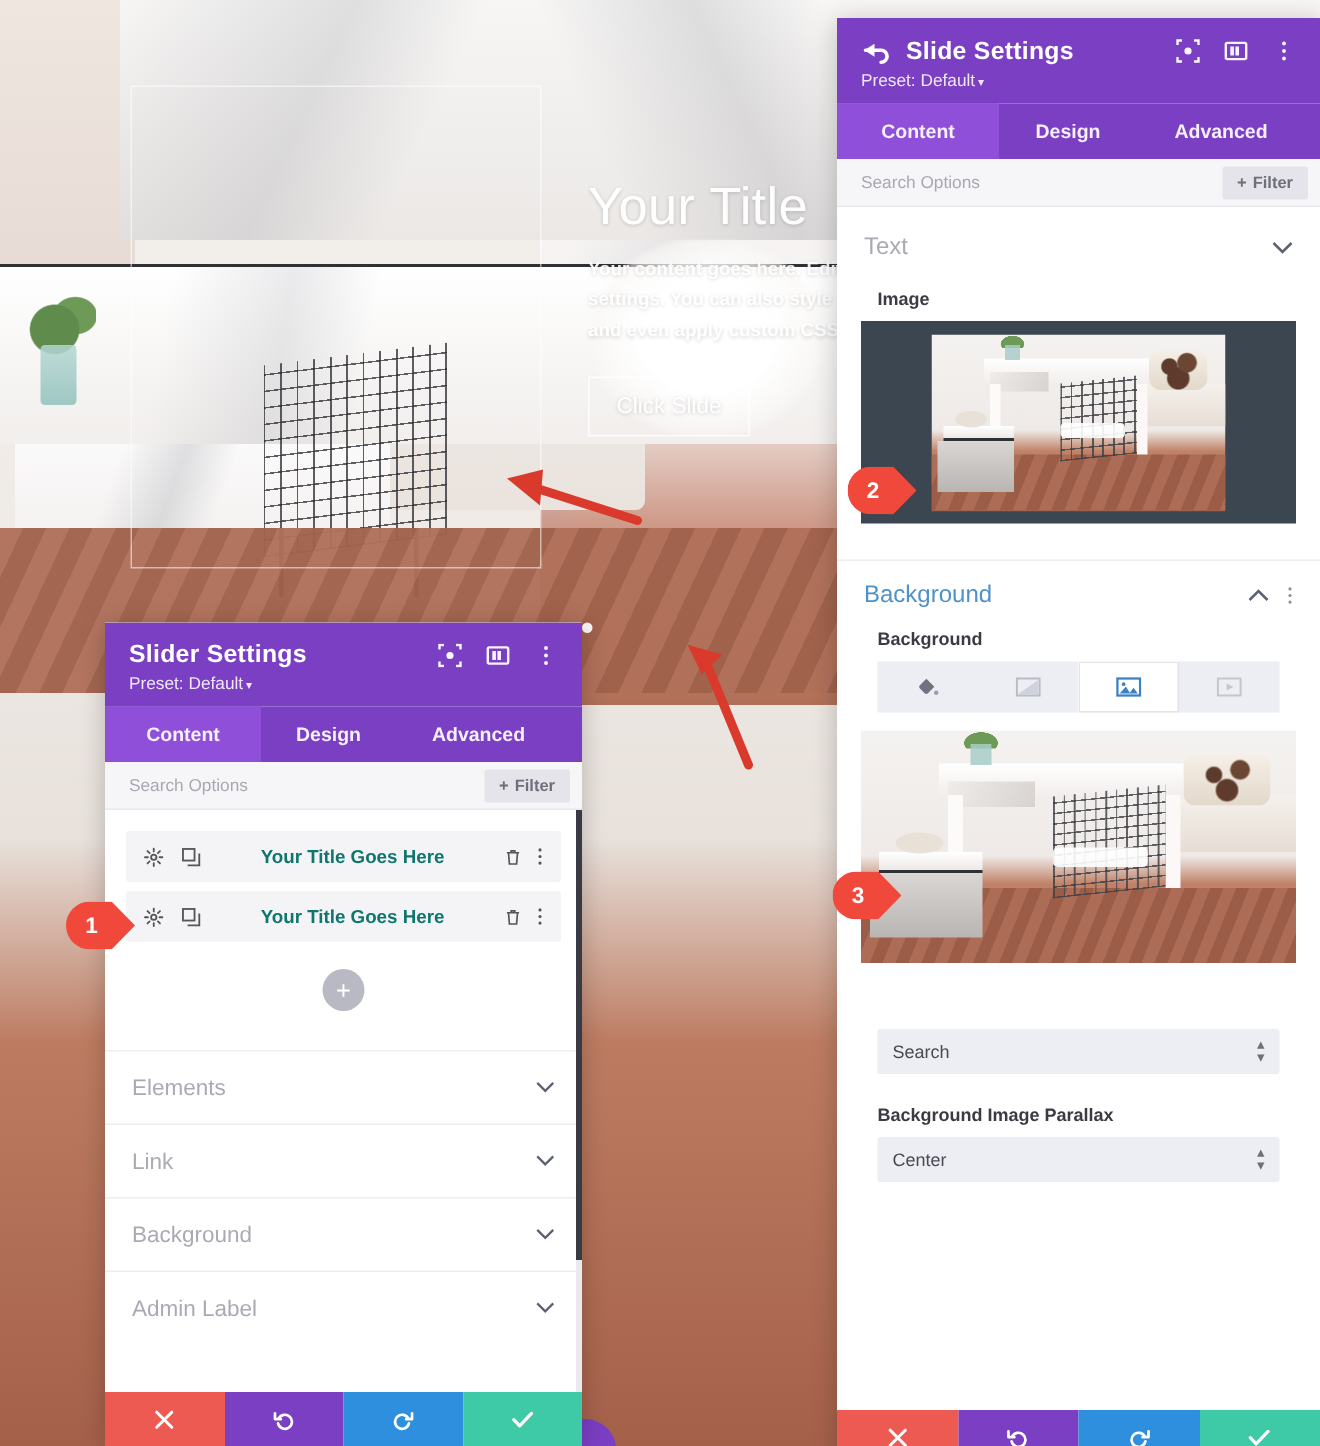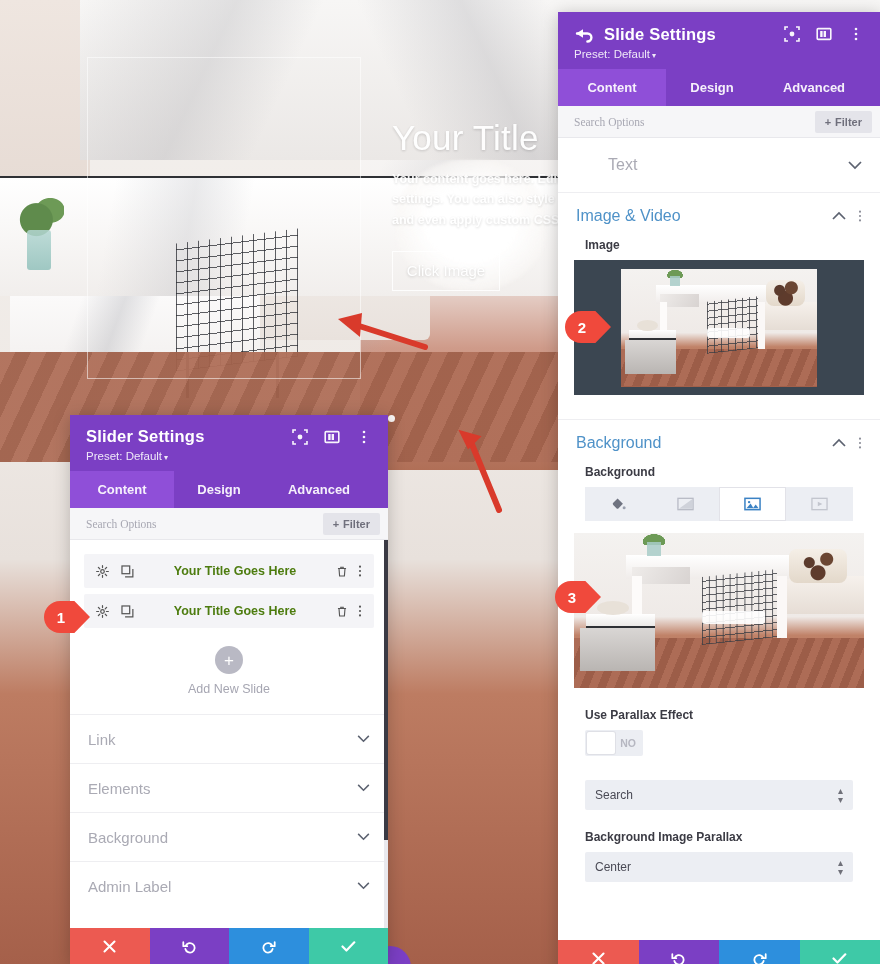--- a/index.html
+++ b/index.html
@@ -163,36 +163,36 @@
   .tab {
     flex: 0 0 auto; padding: 11px 0; text-align: center; color: rgba(255,255,255,.92);
     font-size: 13px; font-weight: 600;
   }
   .tab.active { background: #8f4fd8; }
 
   .searchbar {
     display: flex; align-items: center; background: #f6f6f8;
     border-bottom: 1px solid #e8e8ec; padding: 0 8px 0 16px; height: 32px;
   }
-  .search-input { flex: 1; font-size: 11.5px; color: #a8a8b3; font-family: Liberation Serif, serif; }
+  .search-input { flex: 1; font-size: 11.5px; color: #a8a8b3; }
   .filter-btn {
     background: #e4e4ea; color: #6f6f7c; font-size: 11px; font-weight: 700;
     padding: 5px 10px; border-radius: 2px; display: flex; align-items: center; gap: 4px;
   }
 
   .panel-body { flex: 1; overflow: hidden; position: relative; background: #fff; }
 
   
   .slide-rows { padding: 14px 14px 0 14px; }
   .slide-row {
     display: flex; align-items: center; background: #f4f4f7;
     height: 34px; padding: 0 12px; margin-bottom: 6px; border-radius: 2px;
   }
   .sr-left { display: flex; gap: 12px; align-items: center; }
-  .sr-title { flex: 1; text-align: center; font-size: 12.5px; font-weight: 700; color: #4d7c0f; }
+  .sr-title { flex: 1; text-align: center; font-size: 12.5px; font-weight: 700; color: #0f766e; }
   .sr-right { display: flex; gap: 10px; align-items: center; }
 
   .add-slide { text-align: center; padding: 12px 0 18px 0; }
   .add-circle {
     width: 28px; height: 28px; border-radius: 50%; background: #b9b9c4; color: #fff;
     display: flex; align-items: center; justify-content: center; margin: 0 auto 8px auto;
     font-size: 17px; line-height: 1;
   }
   .add-label { font-size: 12.5px; color: #a6a6b2; }
 
@@ -310,21 +310,21 @@
     <div class="chair-wire"></div>
     <div class="chair-leg" style="left:186px;top:352px;width:3px;height:46px;"></div>
     <div class="chair-leg" style="left:276px;top:352px;width:3px;height:46px;"></div>
     <div class="floor"></div>
     <div class="fur-throw"></div>
     <div class="img-frame-edge"></div>
 
     <div class="slide-overlay">
       <div class="slide-title">Your Title</div>
       <div class="slide-body">Your content goes here. Edit settings. You can also style and even apply custom CSS</div>
-      <div class="slide-btn">Click Image</div>
+      <div class="slide-btn">Click Slide</div>
     </div>
     <div class="slider-dot"></div>
 
     <svg class="arrow" style="left:330px;top:305px;" width="100" height="60" viewBox="0 0 100 60">
       <line x1="95" y1="42" x2="26" y2="20" stroke="#d93a2b" stroke-width="6" stroke-linecap="round"></line>
       <polygon points="8,14 32,8 30,32" fill="#d93a2b"></polygon>
     </svg>
     <svg class="arrow" style="left:455px;top:420px;" width="70" height="95" viewBox="0 0 70 95">
       <line x1="44" y1="90" x2="16" y2="22" stroke="#d93a2b" stroke-width="6" stroke-linecap="round"></line>
       <polygon points="8,6 26,22 8,28" fill="#d93a2b" transform="rotate(-26 14 18)"></polygon>
@@ -421,31 +421,30 @@
               <circle cx="2" cy="3" r="1.2" fill="#555"></circle>
                 <circle cx="2" cy="8" r="1.2" fill="#555"></circle>
                 <circle cx="2" cy="13" r="1.2" fill="#555"></circle>
             </svg>
           </div>
         </div>
       </div>
 
       <div class="add-slide">
         <div class="add-circle">+</div>
-        <div class="add-label">Add New Slide</div>
-      </div>
-
+      </div>
+
+      <div class="acc-row">
+        <span>Elements</span>
+        <svg width="13" height="8" viewBox="0 0 14 9">
+          <path d="M1 1l6 6 6-6" fill="none" stroke="#5c6270" stroke-width="1.7"></path>
+          </svg>
+      </div>
       <div class="acc-row">
         <span>Link</span>
-        <svg width="13" height="8" viewBox="0 0 14 9">
-          <path d="M1 1l6 6 6-6" fill="none" stroke="#5c6270" stroke-width="1.7"></path>
-          </svg>
-      </div>
-      <div class="acc-row">
-        <span>Elements</span>
         <svg width="13" height="8" viewBox="0 0 14 9">
           <path d="M1 1l6 6 6-6" fill="none" stroke="#5c6270" stroke-width="1.7"></path>
           </svg>
       </div>
       <div class="acc-row">
         <span>Background</span>
         <svg width="13" height="8" viewBox="0 0 14 9">
           <path d="M1 1l6 6 6-6" fill="none" stroke="#5c6270" stroke-width="1.7"></path>
           </svg>
       </div>
@@ -527,40 +526,27 @@
     <div class="searchbar">
       <div class="search-input">Search Options</div>
       <div class="filter-btn">
         <span>+</span>
         <span>Filter</span>
       </div>
     </div>
 
     <div class="panel-body">
 
-      <div class="acc-row" style="border-top:none;height:54px;font-size:16px;margin-left:32px;">
+      <div class="acc-row" style="border-top:none;height:54px;font-size:16px;">
         <span>Text</span>
         <svg width="14" height="9" viewBox="0 0 14 9">
           <path d="M1 1l6 6 6-6" fill="none" stroke="#5c6270" stroke-width="1.7"></path>
           </svg>
       </div>
 
-      <div class="section-title">
-        <span>Image &amp; Video</span>
-        <span class="right">
-          <svg width="14" height="9" viewBox="0 0 14 9">
-            <path d="M1 8l6-6 6 6" fill="none" stroke="#5c6270" stroke-width="1.7"></path>
-            </svg>
-          <svg width="4" height="14" viewBox="0 0 4 16">
-            <circle cx="2" cy="3" r="1.2" fill="#8b8d98"></circle>
-              <circle cx="2" cy="8" r="1.2" fill="#8b8d98"></circle>
-              <circle cx="2" cy="13" r="1.2" fill="#8b8d98"></circle>
-            </svg>
-        </span>
-      </div>
 
       <div class="field">
         <div class="field-label">Image</div>
       </div>
       <div style="padding:0 16px;">
         <div class="img-preview">
           <div class="thumb">
             <div class="mini-photo">
               <div class="mp-wall"></div>
                 <div class="mp-sofa"></div>
@@ -646,27 +632,20 @@
             <div class="mp-chair"></div>
               <div class="mp-chairseat"></div>
             <div class="mp-stool"></div>
               <div class="mp-books"></div>
               <div class="mp-clock"></div>
           </div>
         </div>
       </div>
 
       <div class="spacer20"></div>
-      <div class="field">
-        <div class="field-label">Use Parallax Effect</div>
-        <div class="toggle">
-          <div class="knob"></div>
-          <div class="state">NO</div>
-        </div>
-      </div>
 
       <div class="spacer24"></div>
       <div class="field">
         <div class="select">
           <span>Search</span>
           <span class="arrows">▴<br>▾</span>
         </div>
       </div>
 
       <div class="spacer20"></div>

